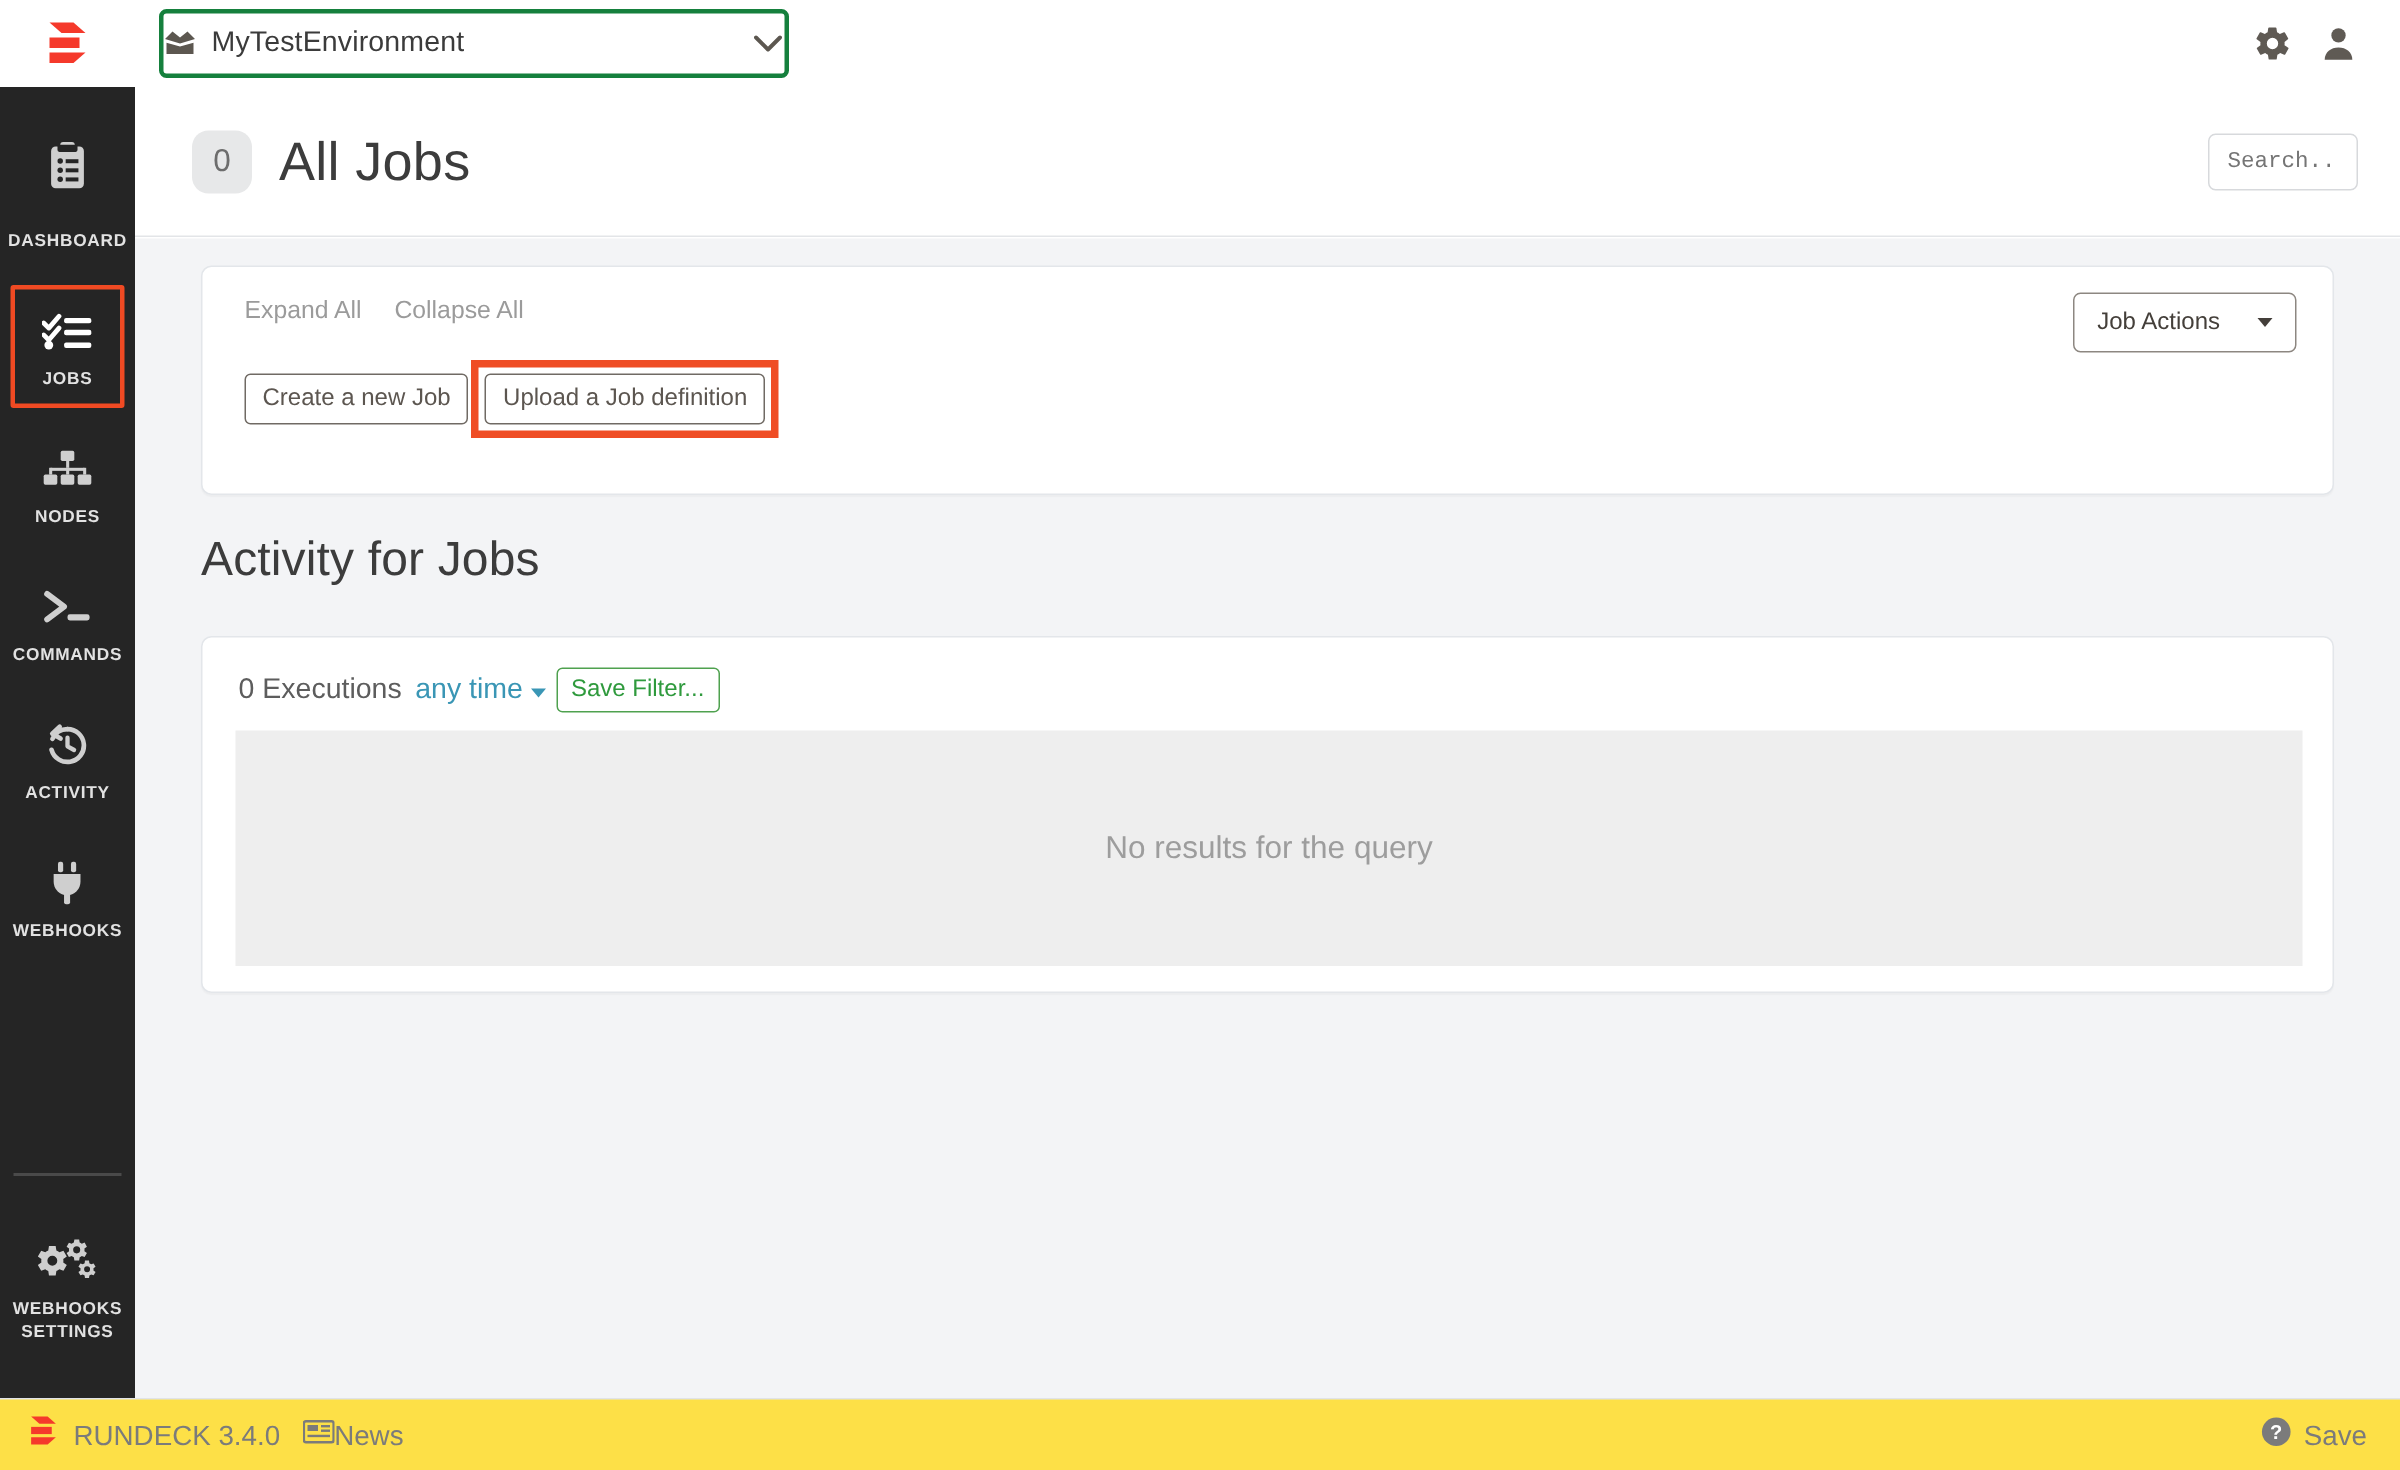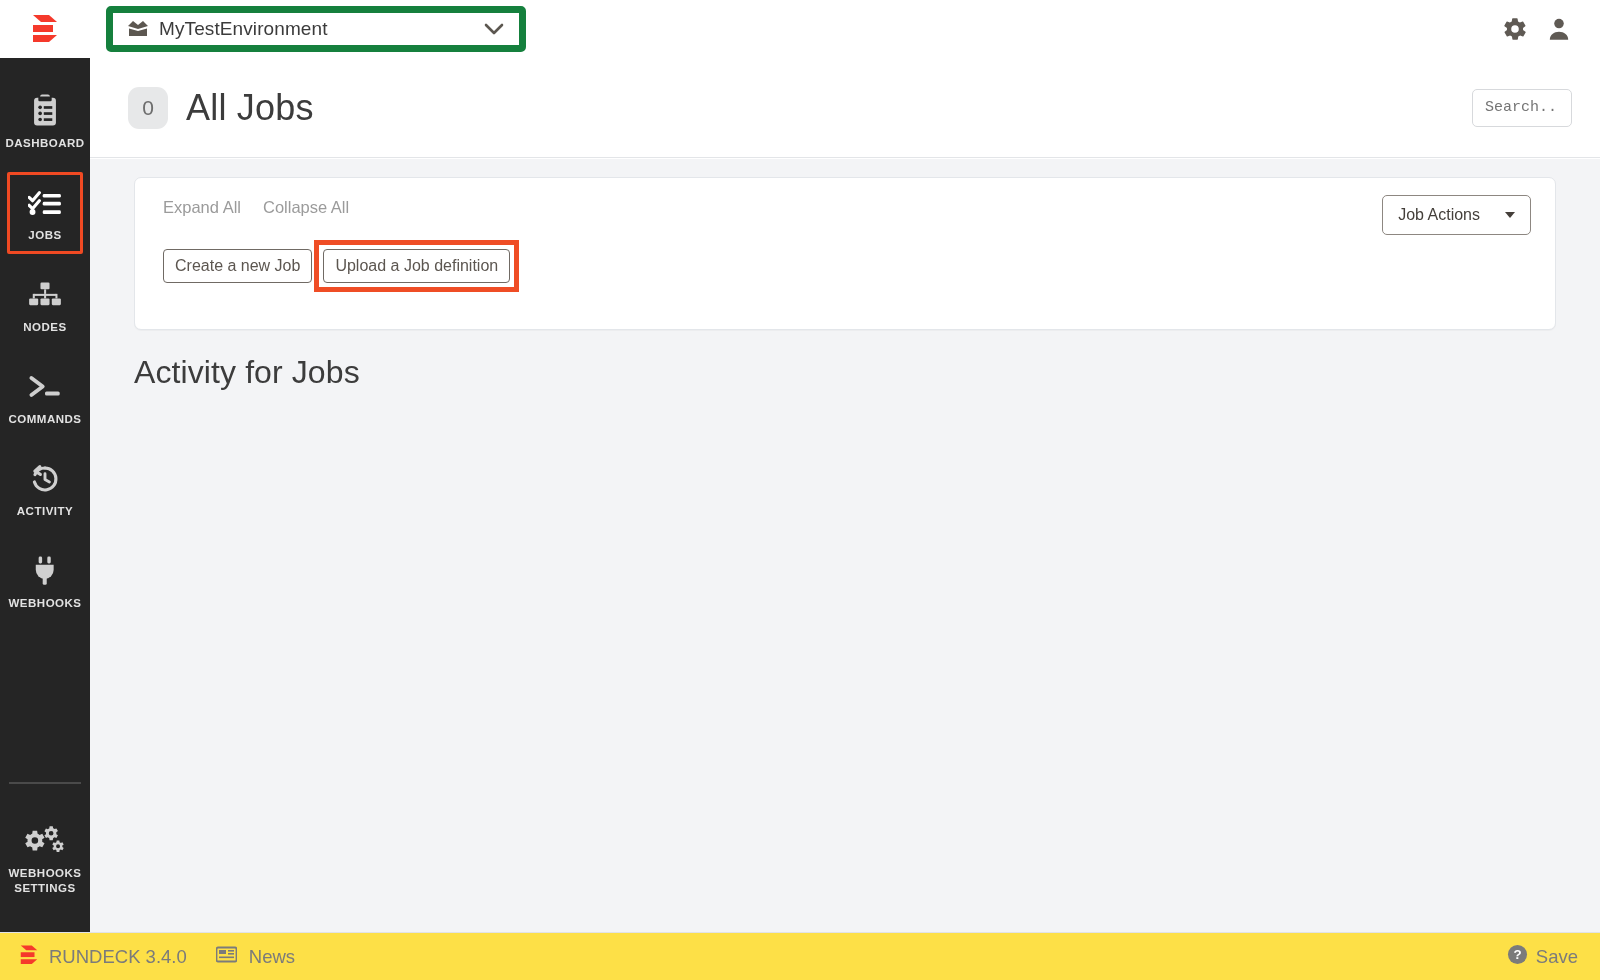--- a/index.html
+++ b/index.html
@@ -33,26 +33,26 @@
     align-items: center;
     justify-content: center;
   }
   .rd-logo {
     display: block;
   }
   .project-select {
     margin-left: 16px;
     width: 420px;
     height: 46px;
-    border: 7px solid #15803d;
+    border: 3px solid #15803d;
     border-radius: 5px;
     background: #fff;
     display: flex;
     align-items: center;
-    padding: 0 14px;
+    padding: 0 0;
     cursor: pointer;
   }
   .project-select .box-icon {
     margin-right: 10px;
     display: flex;
     align-items: center;
     color: #5c5750;
   }
   .project-select .proj-name {
     font-size: 19px;
@@ -91,21 +91,21 @@
     width: 76px;
     margin-top: 10px;
     padding: 10px 2px 8px 2px;
     display: flex;
     flex-direction: column;
     align-items: center;
     cursor: pointer;
     border: 3px solid transparent;
     border-radius: 2px;
   }
-  .nav-item.first { margin-top: 22px; }
+  .nav-item.first { margin-top: 22px; gap: 18px; }
   .nav-item.highlighted {
     border-color: #f04a23;
   }
   .nav-icon {
     color: #cfcfcf;
     display: flex;
     align-items: center;
     justify-content: center;
     height: 36px;
   }
@@ -347,23 +347,23 @@
     align-items: center;
     gap: 9px;
   }
   .footer-text {
     font-size: 18.5px;
     color: #7b7b7b;
   }
   .footer-news {
     display: flex;
     align-items: center;
-    gap: 12px;
-    cursor: pointer;
-    margin-left: 20px;
+    gap: 0;
+    cursor: pointer;
+    margin-left: 6px;
   }
   .footer-right {
     margin-left: auto;
     display: flex;
     align-items: center;
     gap: 8px;
     cursor: pointer;
   }
 </style>
 </head>
@@ -531,20 +531,33 @@
       <div class="btn-row">
         <button class="plain-btn">Create a new Job</button>
         <span class="upload-wrap">
           <button class="plain-btn">Upload a Job definition</button>
         </span>
       </div>
     </div>
 
     <div class="section-title">Activity for Jobs</div>
 
+    <div class="card activity-card">
+      <div class="exec-row">
+        <span class="exec-count">0 Executions</span>
+        <span class="any-time">
+          <span>any time</span>
+          <span class="caret-teal"></span>
+        </span>
+        <button class="save-filter">Save Filter...</button>
+      </div>
+      <div class="empty-panel">
+        <span class="empty-text">No results for the query</span>
+      </div>
+    </div>
   </div>
 
   <div class="footer">
     <div class="footer-left">
       <span>
         <svg width="22" height="24" viewBox="0 0 32 34">
           <path d="M4 3 L20 3 L28 10 L12 10 Z" fill="#f5392b"></path>
           <path d="M4 13 L24 13 L24 20 L4 20 Z" fill="#f5392b"></path>
           <path d="M4 23 L28 23 L20 30 L4 30 Z" fill="#f5392b"></path>
         </svg>

